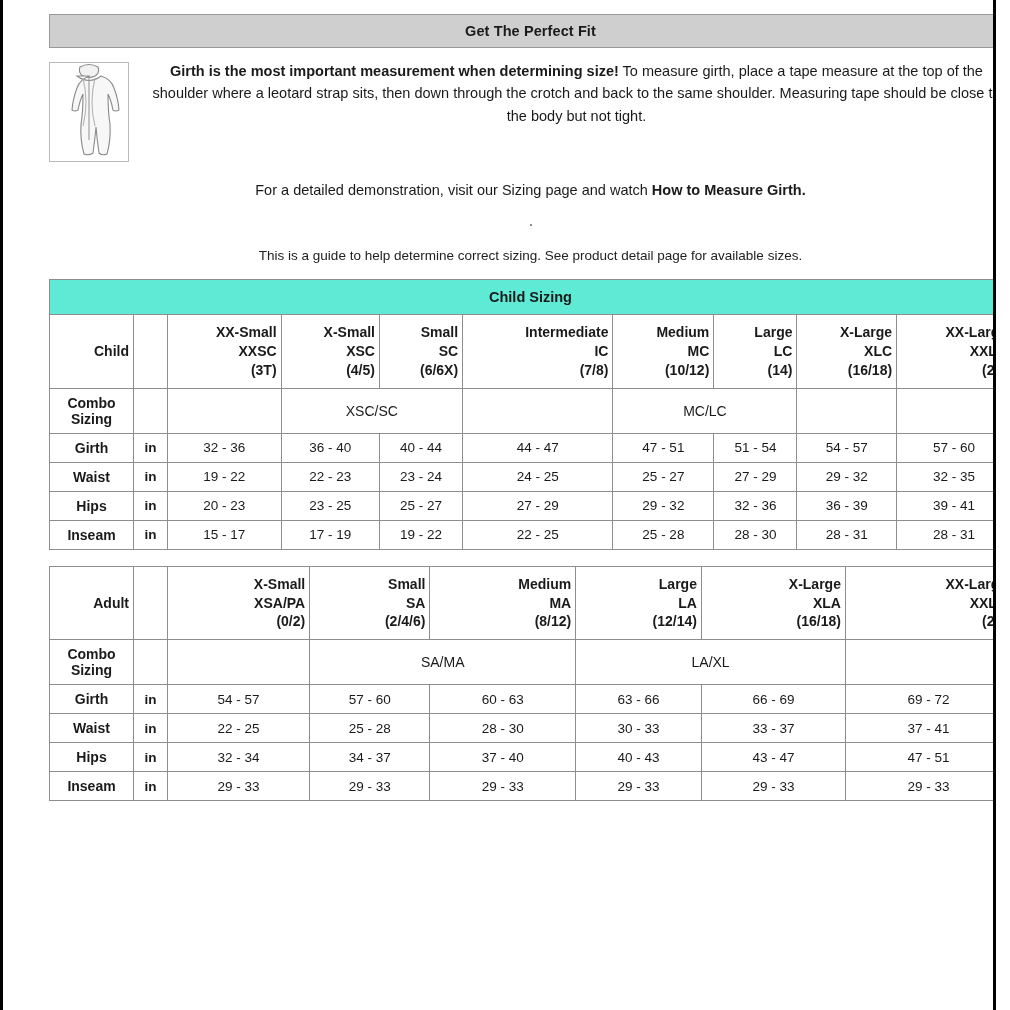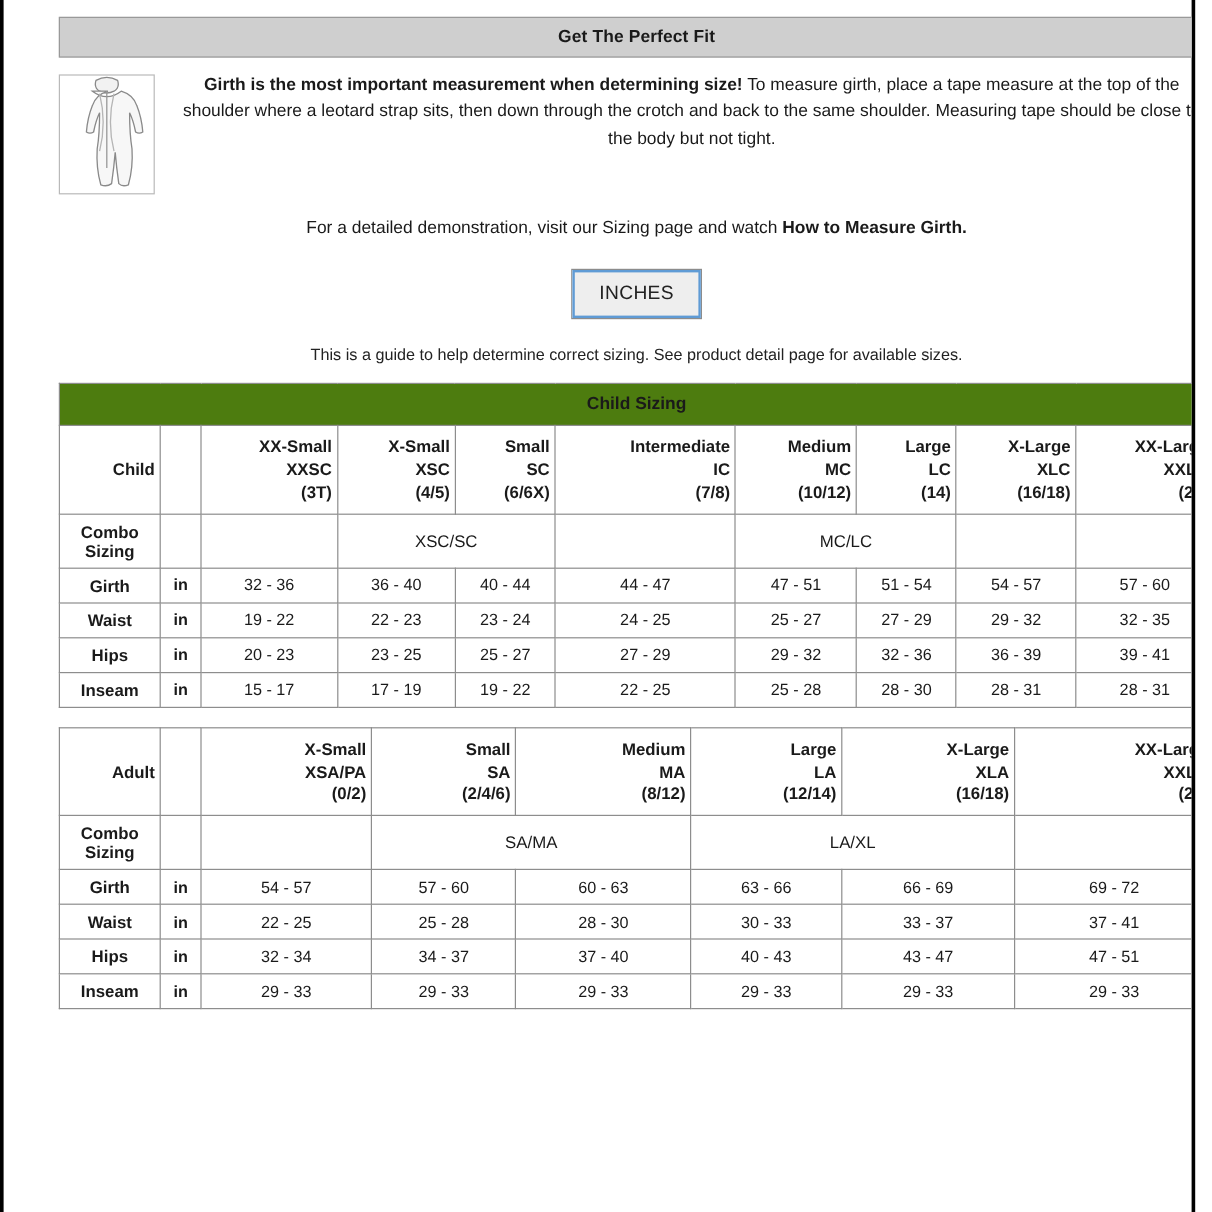--- a/index.html
+++ b/index.html
@@ -110,21 +110,21 @@
   }
   table td, table th {
     border: 1px solid #8d8d8d;
     text-align: center;
     vertical-align: middle;
     padding: 6px 4px;
     color: #1a1a1a;
     font-weight: normal;
   }
   .tbl-title {
-    background: #4d7c0f;
+    background: #5eead4;
     font-weight: bold;
     font-size: 14.5px;
     padding: 9px 0;
   }
   .hdr-cell { font-weight: bold; font-size: 14px; line-height: 1.35; padding: 8px 4px; text-align: right; }
   .rowlabel { font-weight: bold; font-size: 14px; }
   .unit { font-weight: bold; font-size: 13.5px; width: 34px; }
   .combo { font-size: 14px; margin-top: 44px; }
   .blank { }
   .val { font-size: 13.5px; white-space: nowrap; }
@@ -155,21 +155,20 @@
         <b>Girth is the most important measurement when determining size!</b><span> To measure girth, place a tape measure at the top of the shoulder where a leotard strap sits, then down through the crotch and back to the same shoulder. Measuring tape should be close to the body but not tight.</span>
       </div>
     </div>
 
     <div class="demo-line">
       <span>For a detailed demonstration, visit our Sizing page and watch </span><b>How to Measure Girth.</b>
     </div>
 
     <div class="toggle-row">
       <div class="toggle">
-        <button class="toggle-btn active">INCHES</button>
       </div>
     </div>
 
     <div class="guide-note">This is a guide to help determine correct sizing. See product detail page for available sizes.</div>
 
     <div class="table-block">
       <table>
         <tbody>
           <tr>
             <td class="tbl-title" colspan="10">Child Sizing</td>

